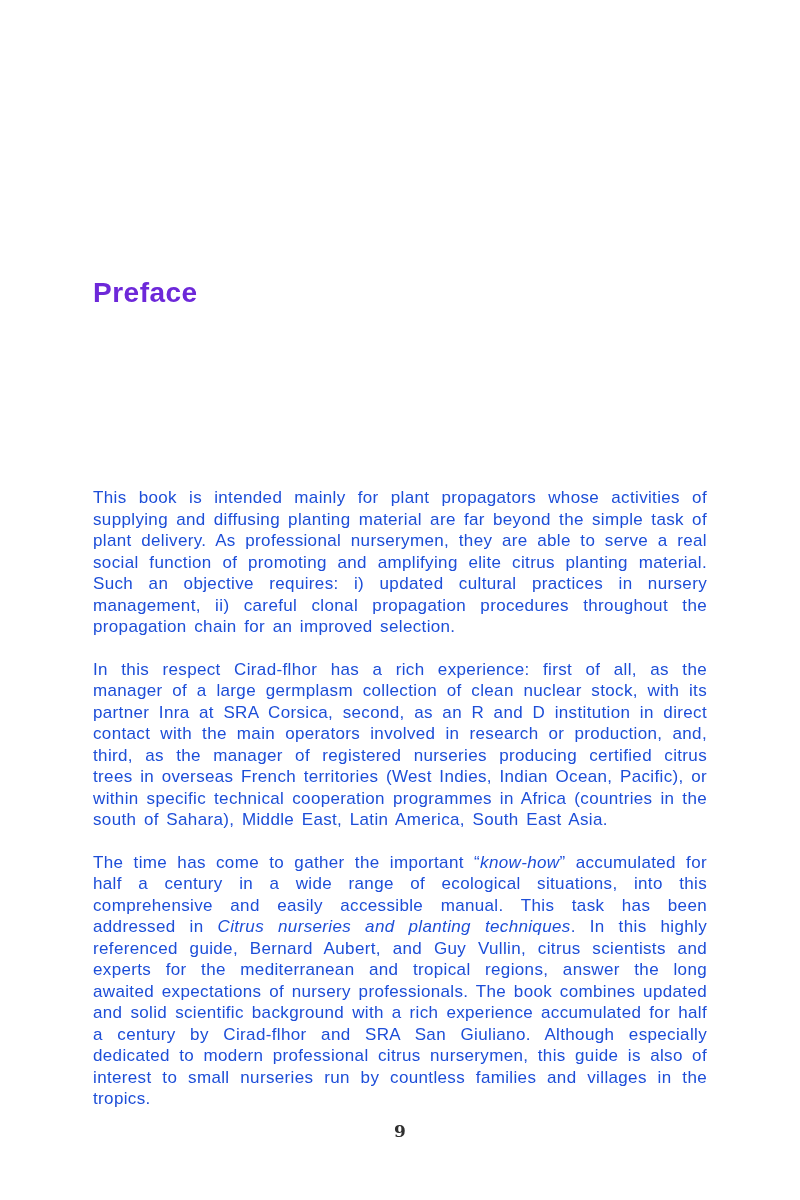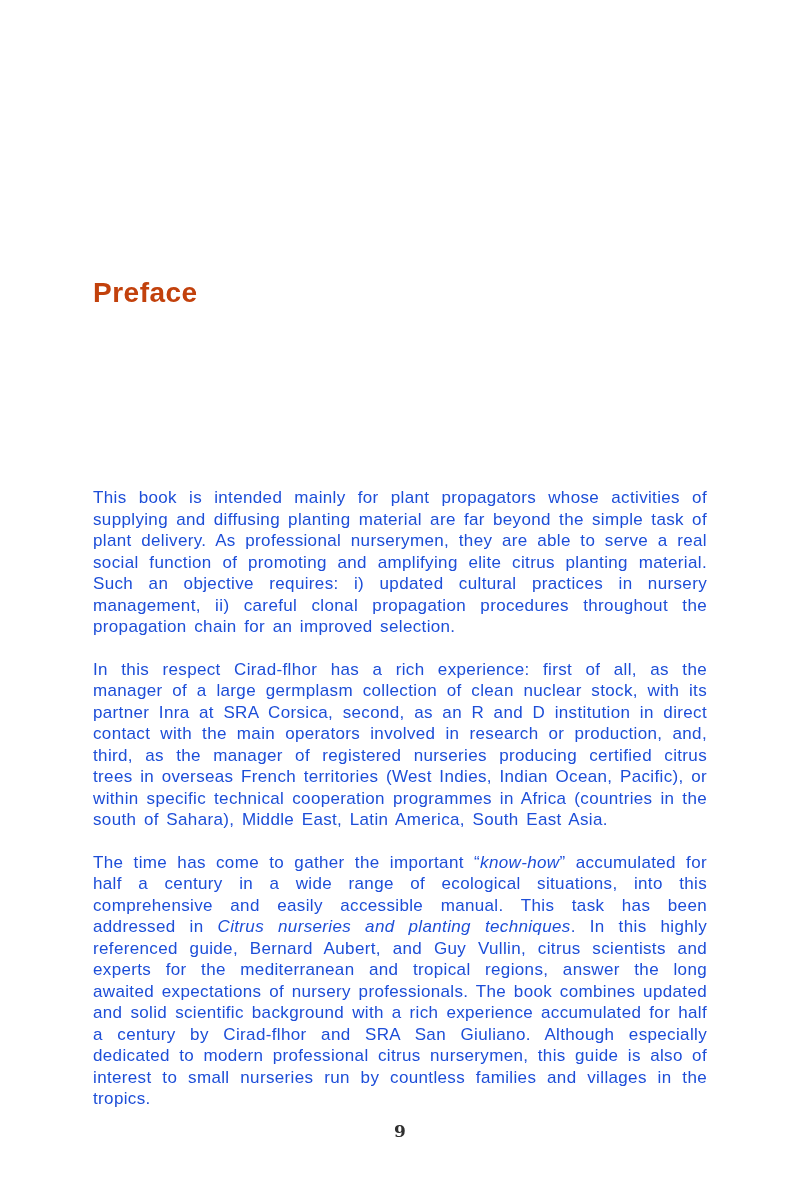--- a/index.html
+++ b/index.html
@@ -20,21 +20,21 @@
     background: #ffffff;
   }
   .page-title {
     position: absolute;
     left: 93px;
     top: 277px;
     margin: 0;
     font-size: 28px;
     font-weight: bold;
     letter-spacing: 0.5px;
-    color: #c2410c;
+    color: #6d28d9;
   }
   .preface-body {
     position: absolute;
     left: 93px;
     top: 487px;
     width: 614px;
     font-size: 17px;
     line-height: 21.5px;
     text-align: justify;
     letter-spacing: 0.35px;

